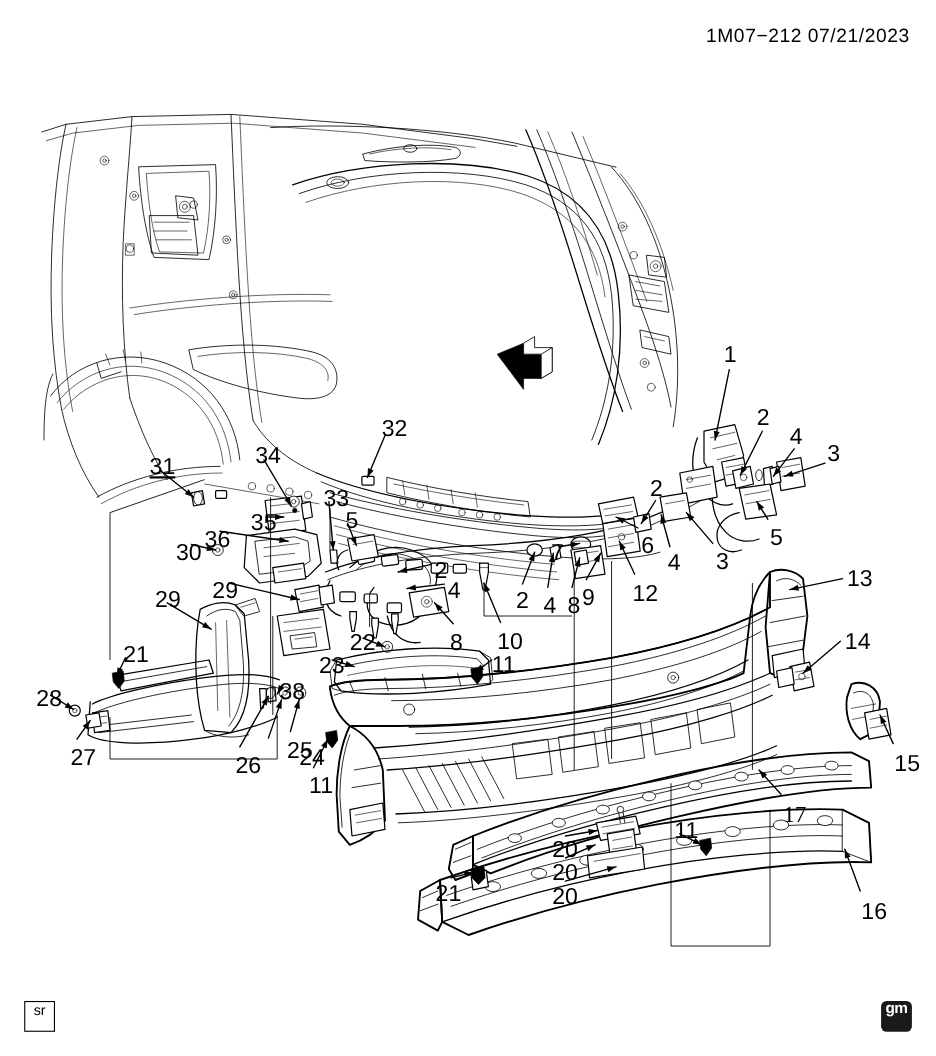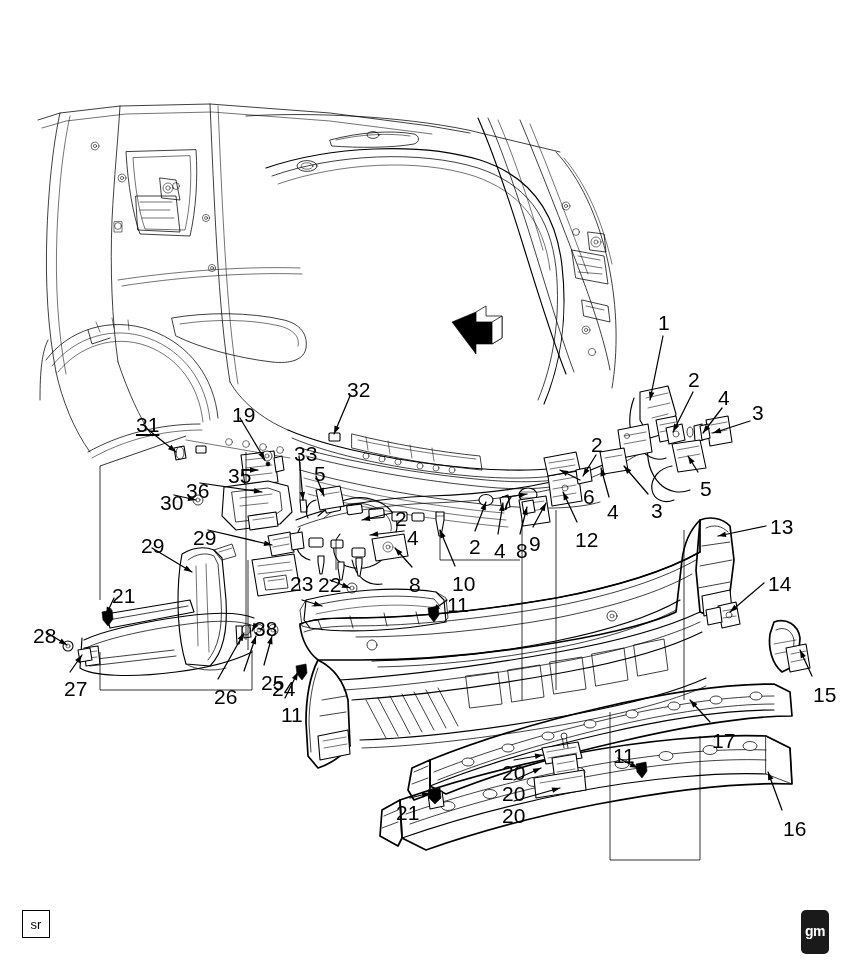--- a/index.html
+++ b/index.html
@@ -10,41 +10,42 @@
     color:#000;
   }
   #sheet{position:absolute;inset:0;width:851px;height:960px;}
   .hdr{
     position:absolute;top:22px;right:24px;
     font-size:17.5px;letter-spacing:.5px;font-weight:400;
     white-space:nowrap;
   }
   .stampbox{
     position:absolute;border:1.6px solid #000;background:#fff;
-    display:flex;align-items:center;justify-content:center;
+    display:flex;justify-content:center;
   }
   #sr-stamp{left:22px;top:910px;width:26px;height:26px;font-size:13px;}
   #gm-logo{
-    right:22px;top:910px;width:28px;height:44px;background:#1a1a1a;
+    right:22px;top:910px;width:28px;height:28px;background:#1a1a1a;
     border:none;border-radius:5px;color:#fff;font-size:14px;font-weight:700;
     letter-spacing:-.5px;
   }
   #gm-logo .gmtxt{line-height:1;transform:translateY(-1px);}
   
   .cal{
     position:absolute;font-size:21px;line-height:1;font-weight:400;
     color:#000;white-space:nowrap;
   }
   #art{position:absolute;left:0;top:0;width:851px;height:960px;}
 </style>
 </head>
 <body>
 
 <div id="sheet">
 
+  <div class="hdr">1M07−212  07/21/2023</div>
 
   <svg id="art" viewBox="0 0 851 960">
     <defs>
       <style>
         .t{fill:none;stroke:#000;stroke-width:.75;stroke-linejoin:round;stroke-linecap:round;}
         .tt{fill:none;stroke:#000;stroke-width:.55;stroke-linejoin:round;stroke-linecap:round;}
         .m{fill:none;stroke:#000;stroke-width:1.15;stroke-linejoin:round;stroke-linecap:round;}
         .h{fill:none;stroke:#000;stroke-width:1.7;stroke-linejoin:round;stroke-linecap:round;}
         .fw{fill:#fff;stroke:#000;stroke-width:1.1;stroke-linejoin:round;}
         .fww{fill:#fff;stroke:#000;stroke-width:.75;stroke-linejoin:round;}
@@ -612,44 +613,44 @@
       <div class="cal" style="left: 469px; top: 536px;">2</div>
       <div class="cal" style="left: 494px; top: 540px;">4</div>
       <div class="cal" style="left: 516px; top: 540px;">8</div>
       <div class="cal" style="left: 529px; top: 533px;">9</div>
       <div class="cal" style="left: 575px; top: 529px;">12</div>
       <div class="cal" style="left: 409px; top: 574px;">8</div>
       <div class="cal" style="left: 452px; top: 573px;">10</div>
       <div class="cal" style="left: 395px; top: 508px;">2</div>
       <div class="cal" style="left: 407px; top: 527px;">4</div>
       <div class="cal" style="left: 318px; top: 574px;">22</div>
-      <div class="cal" style="left: 290px; top: 573px;">23</div>
+      <div class="cal" style="left: 290px; top: 595px;">23</div>
       <div class="cal" style="left: 447px; top: 594px;">11</div>
       <div class="cal" style="left: 281px; top: 704px;">11</div>
       <div class="cal" style="left: 347px; top: 379px;">32</div>
       <div class="cal" style="left: 294px; top: 443px;">33</div>
       <div class="cal" style="left: 314px; top: 463px;">5</div>
-      <div class="cal" style="left: 232px; top: 404px;">19</div>
+      <div class="cal" style="left: 232px; top: 404px;">34</div>
       <div class="cal" style="left: 136px; top: 414px; text-decoration: underline;">31</div>
       <div class="cal" style="left: 228px; top: 465px;">35</div>
       <div class="cal" style="left: 186px; top: 480px;">36</div>
       <div class="cal" style="left: 160px; top: 492px;">30</div>
       <div class="cal" style="left: 193px; top: 527px;">29</div>
       <div class="cal" style="left: 141px; top: 535px;">29</div>
       <div class="cal" style="left: 112px; top: 585px;">21</div>
       <div class="cal" style="left: 33px; top: 625px;">28</div>
       <div class="cal" style="left: 64px; top: 678px;">27</div>
       <div class="cal" style="left: 214px; top: 686px;">26</div>
       <div class="cal" style="left: 240px; top: 678px; margin-left: 32px;">24</div>
       <div class="cal" style="left: 261px; top: 672px;">25</div>
       <div class="cal" style="left: 254px; top: 618px;">38</div>
       <div class="cal" style="left: 770px; top: 516px;">13</div>
       <div class="cal" style="left: 768px; top: 573px;">14</div>
       <div class="cal" style="left: 813px; top: 684px;">15</div>
-      <div class="cal" style="left: 712px; top: 730px;">17</div>
+      <div class="cal" style="left: 712px; top: 730px; font-family: Liberation Serif, serif;">17</div>
       <div class="cal" style="left: 783px; top: 818px;">16</div>
       <div class="cal" style="left: 502px; top: 762px;">20</div>
       <div class="cal" style="left: 502px; top: 783px;">20</div>
       <div class="cal" style="left: 502px; top: 805px;">20</div>
       <div class="cal" style="left: 396px; top: 802px;">21</div>
       <div class="cal" style="left: 613px; top: 745px;">11</div>
     </div>
 
   <div class="stampbox" id="sr-stamp">
     <span>sr</span>

